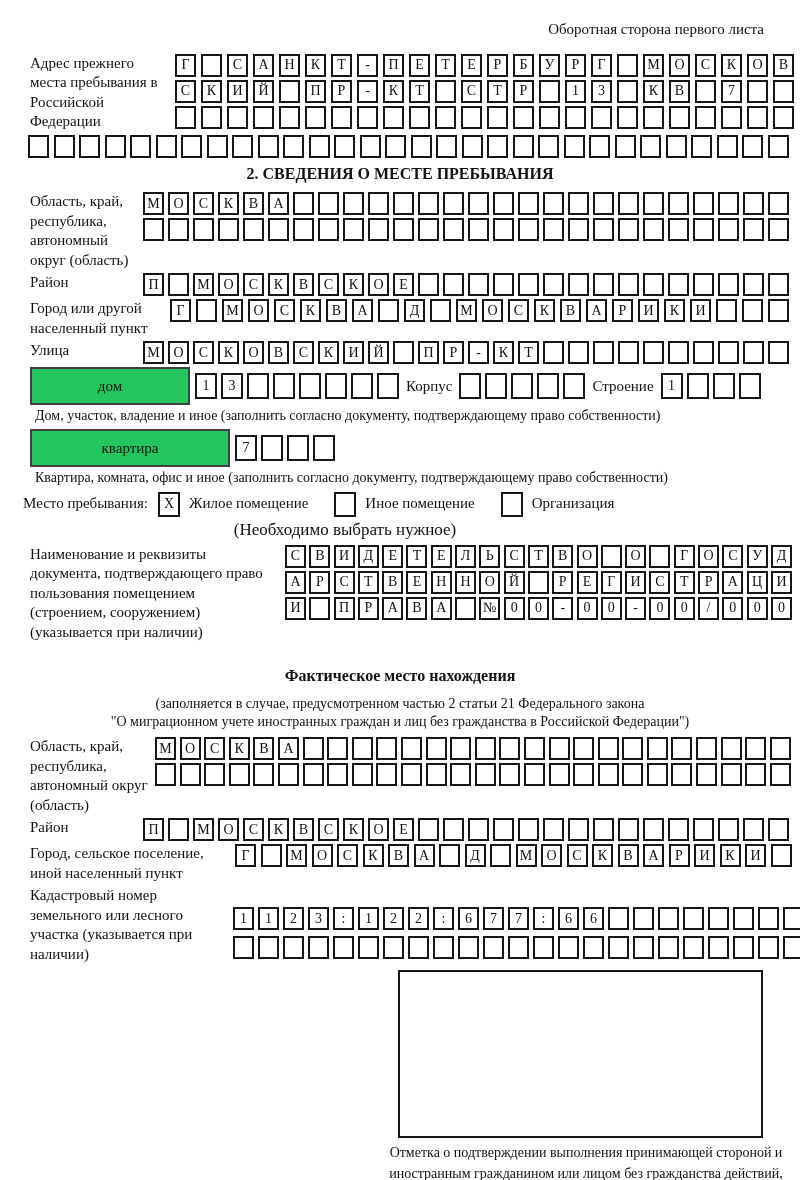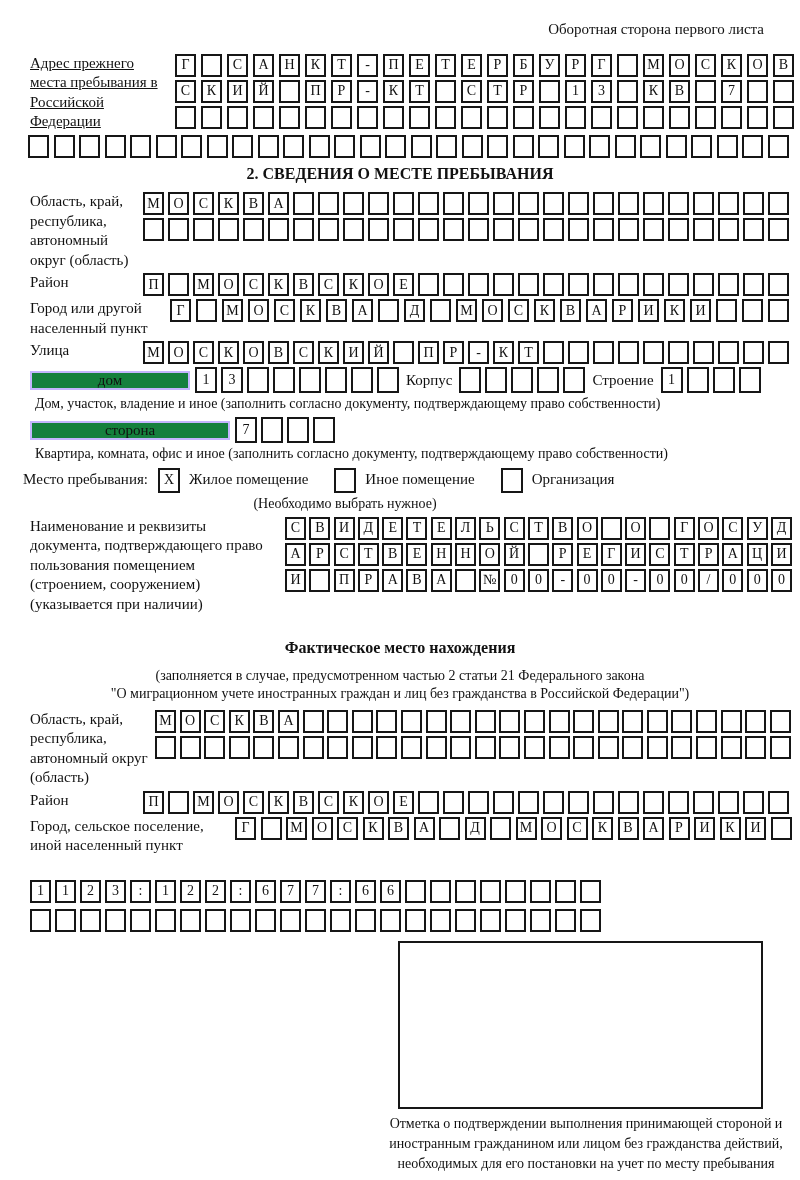--- a/index.html
+++ b/index.html
@@ -25,49 +25,49 @@
   .g5  { gap:5px; }
   .g45 { gap:4.5px; }
   .g4  { gap:4px; }
   .g36 { gap:3.6px; }
   .g33 { gap:3.3px; }
 
   .form-row { display:flex; align-items:flex-start; margin-left:30px; margin-bottom:3px; }
   .flabel { flex:0 0 auto; padding-right:6px; }
   .grid-stack > .cells { margin-bottom:3px; }
 
-  .w145{ flex-basis:145px;text-decoration:underline; } .w113{ flex-basis:113px; } .w140{ flex-basis:140px; }
+  .w145{ flex-basis:145px; } .w113{ flex-basis:113px; } .w140{ flex-basis:140px; }
   .w125{ flex-basis:125px; } .w205{ flex-basis:205px; } .w203{ flex-basis:203px; }
   .w255{ flex-basis:255px; padding-right:18px; }
 
   .caption { text-align:center; font-size:13.5px; margin:2px 0 4px 0; }
   .caption-left { font-size:14px; margin:1px 0 4px 35px; }
   .sec-title { text-align:center; font-weight:bold; font-size:16px; margin:6px 0 8px 0; }
 
   .full-row { margin-left:28px; margin-bottom:2px; }
 
   .hbox {
-    border:2px solid #c4b5fd; height:19px;
+    border:2px solid #404040; height:38px;
     display:flex; align-items:center; justify-content:center;
-    font-size:15px; background:#15803d;
+    font-size:15px; background:#22c55e;
   }
   .hbox-dom { width:160px; }
   .hbox-kv  { width:200px; }
   .house-row { display:flex; align-items:center; margin-left:30px; margin-bottom:2px; }
   .house-row .cell { width:22px; flex-basis:22px; height:26px; }
   .inline-lbl { margin:0 7px; }
 
   .check-row { display:flex; align-items:center; margin-left:23px; margin-top:4px; }
   .checkbox {
     width:22px; height:25px; border:2px solid #161616;
     display:flex; align-items:center; justify-content:center;
     font-size:14px; margin-right:9px; background:#fff;
   }
   .opt-label { margin-right:26px; }
-  .stay-note { text-align:center; width:320px; margin-left:185px; font-size:14px; margin-top:2px; margin-bottom:4px; }
+  .stay-note { text-align:center; width:320px; margin-left:185px; font-size:17px; margin-top:2px; margin-bottom:4px; }
 
   .fact-note { text-align:center; font-size:14px; }
 
   .cad-grid { padding-top:21px; }
 
   .stamp-box {
     margin-left:398px; margin-top:6px;
     width:365px; height:168px;
     border:2px solid #161616; background:#fff;
   }
@@ -383,21 +383,21 @@
     <div class="cells g4">
         <span class="cell">1</span>
         <span class="cell"></span>
         <span class="cell"></span>
         <span class="cell"></span>
       </div>
   </div>
   <div class="caption-left">Дом, участок, владение и иное (заполнить согласно документу, подтверждающему право собственности)</div>
 
   <div class="house-row">
-    <div class="hbox hbox-kv">сторона</div>
+    <div class="hbox hbox-kv">квартира</div>
     <div class="cells g4" style="margin-left:5px;">
         <span class="cell">7</span>
         <span class="cell"></span>
         <span class="cell"></span>
         <span class="cell"></span>
       </div>
   </div>
   <div class="caption-left">Квартира, комната, офис и иное (заполнить согласно документу, подтверждающему право собственности)</div>
 
   <div class="check-row">
@@ -606,20 +606,21 @@
         <span class="cell">А</span>
         <span class="cell">Р</span>
         <span class="cell">И</span>
         <span class="cell">К</span>
         <span class="cell">И</span>
         <span class="cell"></span>
       </div>
   </div>
 
   <div class="form-row">
+    <div class="flabel w203">Кадастровый номер земельного или лесного участка (указывается при наличии)</div>
     <div class="grid-stack cad-grid">
       <div class="cells g4" style="margin-bottom:6px;">
           <span class="cell">1</span>
           <span class="cell">1</span>
           <span class="cell">2</span>
           <span class="cell">3</span>
           <span class="cell">:</span>
           <span class="cell">1</span>
           <span class="cell">2</span>
           <span class="cell">2</span>

